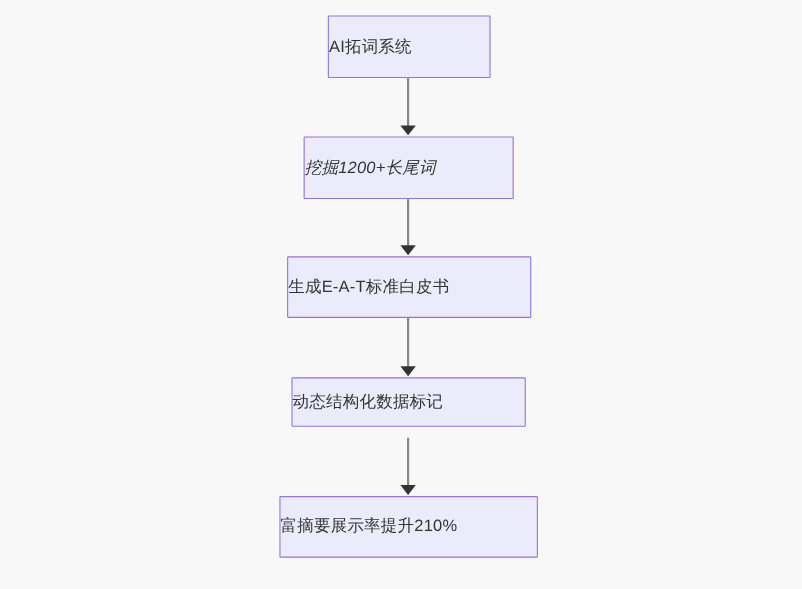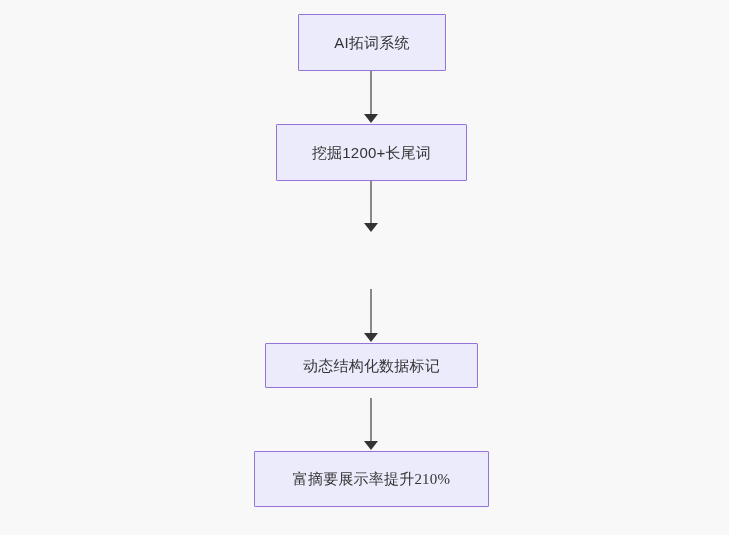--- a/index.html
+++ b/index.html
@@ -22,40 +22,40 @@
     background: #f8f8f8;
   }
 
   .node {
     position: absolute;
     background: #ecebfc;
     border: 1.5px solid #9673d8;
     border-radius: 1px;
     display: flex;
     align-items: center;
-    justify-content: center;
+    justify-content: flex-start;
     color: #333333;
     font-size: 15px;
     line-height: 1.2;
     letter-spacing: 0.2px;
     white-space: nowrap;
     text-align: center;
   }
 
   .node-label {
     display: block;
     color: #333333;
   }
 
   
   .node-0 { left: 298px; top: 14px;  width: 148px; height: 57px; }
-  .node-1 { left: 276px; top: 124px; width: 191px; height: 57px; }
+  .node-1 { left: 276px; top: 124px; width: 191px; height: 57px; font-style: italic; }
   .node-2 { left: 261px; top: 233px; width: 222px; height: 56px; }
   .node-3 { left: 265px; top: 343px; width: 213px; height: 45px; }
-  .node-4 { left: 254px; top: 451px; width: 235px; height: 56px; font-family: Liberation Serif, serif; }
+  .node-4 { left: 254px; top: 451px; width: 235px; height: 56px; }
 
   
   .edge {
     position: absolute;
     left: 370px;
     width: 2px;
     background: #888888;
   }
   .edge-0 { top: 71px;  height: 46px; }
   .edge-1 { top: 181px; height: 45px; }
@@ -88,20 +88,23 @@
   <div class="edge edge-0"></div>
   <div class="arrowhead arrowhead-0"></div>
 
   <div class="node node-1">
     <span class="node-label">挖掘1200+长尾词</span>
   </div>
 
   <div class="edge edge-1"></div>
   <div class="arrowhead arrowhead-1"></div>
 
+  <div class="node node-2">
+    <span class="node-label">生成E-A-T标准白皮书</span>
+  </div>
 
   <div class="edge edge-2"></div>
   <div class="arrowhead arrowhead-2"></div>
 
   <div class="node node-3">
     <span class="node-label">动态结构化数据标记</span>
   </div>
 
   <div class="edge edge-3"></div>
   <div class="arrowhead arrowhead-3"></div>

